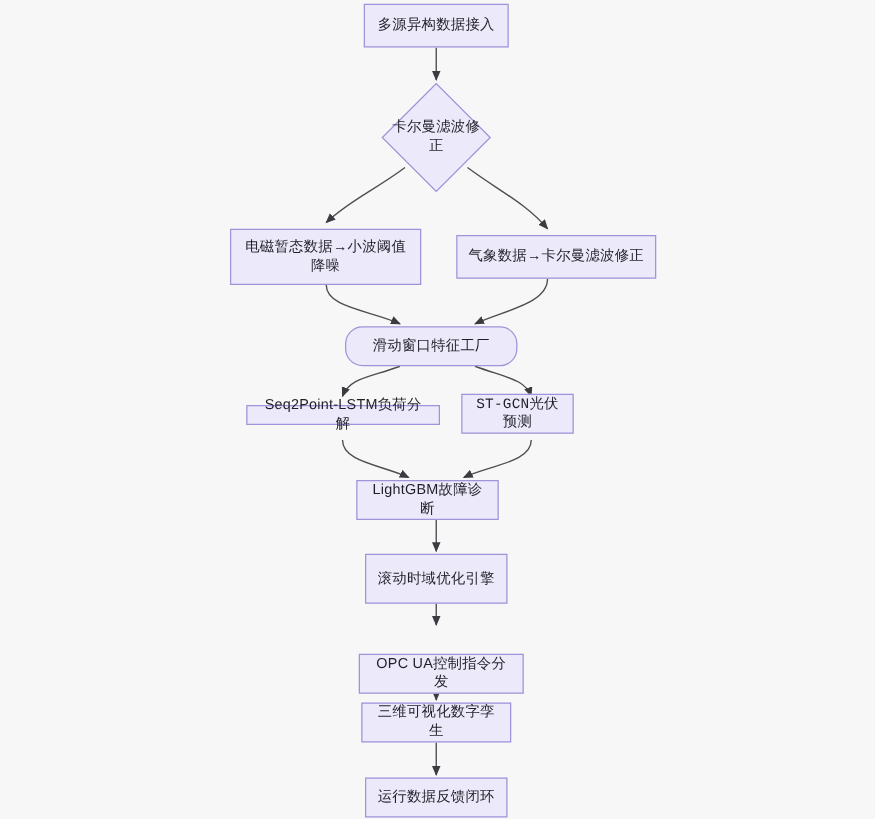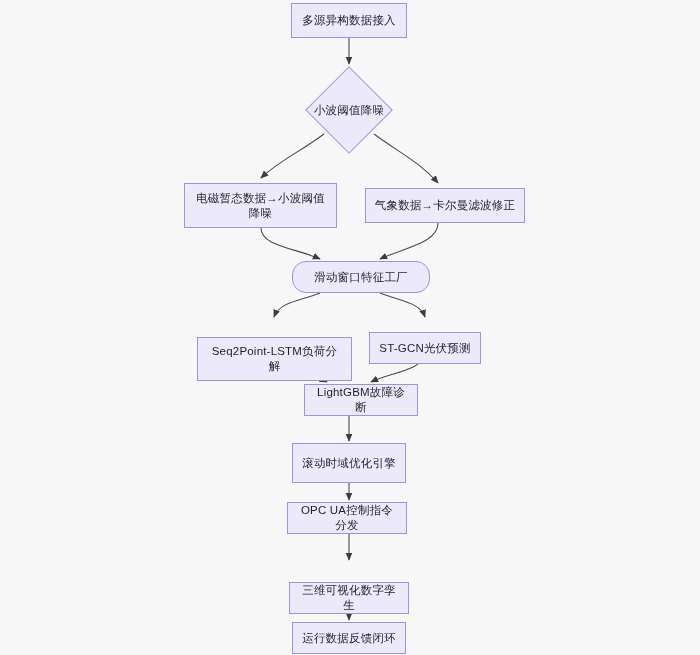--- a/index.html
+++ b/index.html
@@ -95,47 +95,47 @@
         <path d="M349,594 L349,620" stroke="#4d4d52" marker-end="url(#arrowhead)"></path>
       </g>
   </svg>
 
   <div id="node-group">
       <div class="node" style="left: 291px; top: 3px; width: 116px; height: 35px;">
         <span class="node-label">多源异构数据接入</span>
       </div>
       <div class="node diamond" style="left: 305px; top: 66px; width: 88px; height: 88px;">
         <div class="diamond-shape"></div>
-        <span class="node-label">小波阈值降噪</span>
+        <span class="node-label">卡尔曼滤波修正</span>
       </div>
       <div class="node" style="left: 184px; top: 183px; width: 153px; height: 45px;">
         <span class="node-label">电磁暂态数据→小波阈值降噪</span>
       </div>
       <div class="node" style="left: 365px; top: 188px; width: 160px; height: 35px;">
         <span class="node-label">气象数据→卡尔曼滤波修正</span>
       </div>
-      <div class="node" style="left: 292px; top: 261px; width: 138px; height: 32px; border-radius: 14px;">
+      <div class="node" style="left: 276px; top: 261px; width: 138px; height: 32px; border-radius: 14px;">
         <span class="node-label">滑动窗口特征工厂</span>
       </div>
-      <div class="node" style="left: 197px; top: 337px; width: 155px; height: 44px;">
+      <div class="node" style="left: 197px; top: 324px; width: 155px; height: 16px;">
         <span class="node-label">Seq2Point-LSTM负荷分解</span>
       </div>
-      <div class="node" style="left: 369px; top: 332px; width: 112px; height: 32px;">
+      <div class="node" style="left: 369px; top: 315px; width: 90px; height: 32px; font-family: Liberation Mono, monospace;">
         <span class="node-label">ST-GCN光伏预测</span>
       </div>
-      <div class="node" style="left: 304px; top: 384px; width: 114px; height: 32px;">
+      <div class="node" style="left: 285px; top: 384px; width: 114px; height: 32px;">
         <span class="node-label">LightGBM故障诊断</span>
       </div>
       <div class="node" style="left: 292px; top: 443px; width: 114px; height: 40px;">
         <span class="node-label">滚动时域优化引擎</span>
       </div>
-      <div class="node" style="left: 287px; top: 502px; width: 120px; height: 32px;">
+      <div class="node" style="left: 287px; top: 523px; width: 132px; height: 32px;">
         <span class="node-label">OPC UA控制指令分发</span>
       </div>
-      <div class="node" style="left: 289px; top: 562px; width: 120px; height: 32px; margin-top: 20px;">
+      <div class="node" style="left: 289px; top: 562px; width: 120px; height: 32px;">
         <span class="node-label">三维可视化数字孪生</span>
       </div>
       <div class="node" style="left: 292px; top: 622px; width: 114px; height: 32px; justify-content: center;">
         <span class="node-label">运行数据反馈闭环</span>
       </div>
     </div>
 
 </div>
 
 </body></html>

